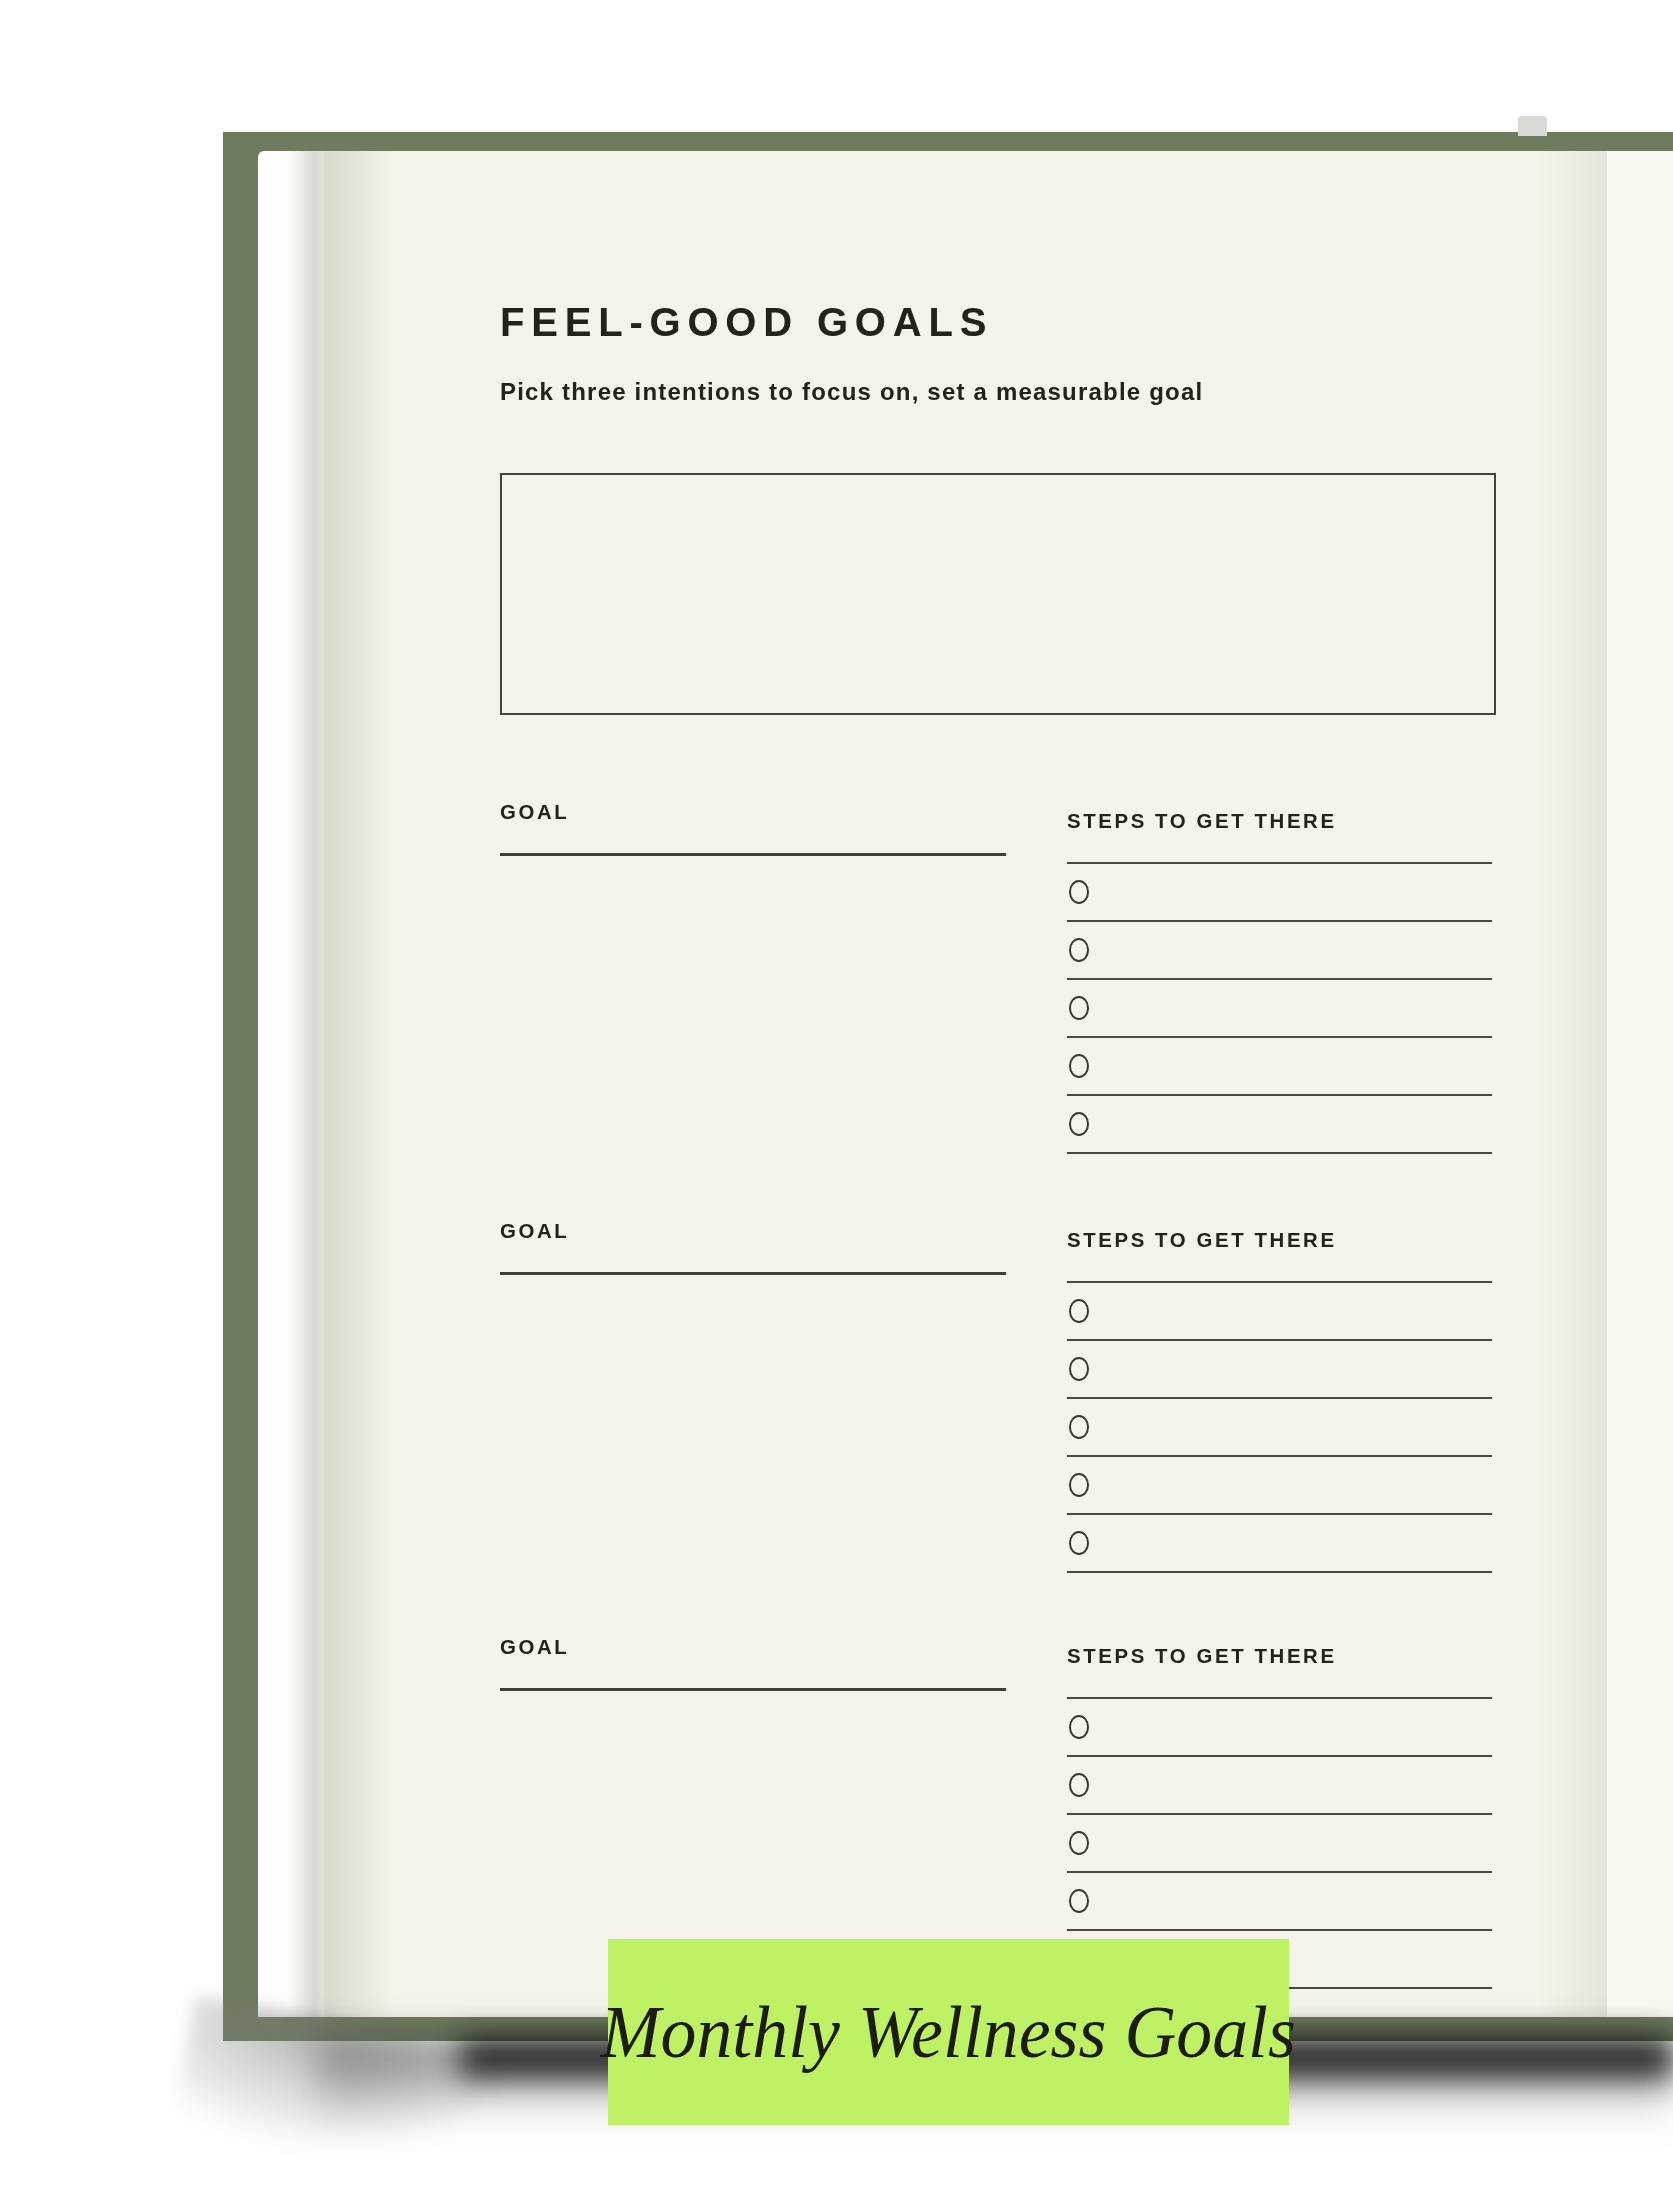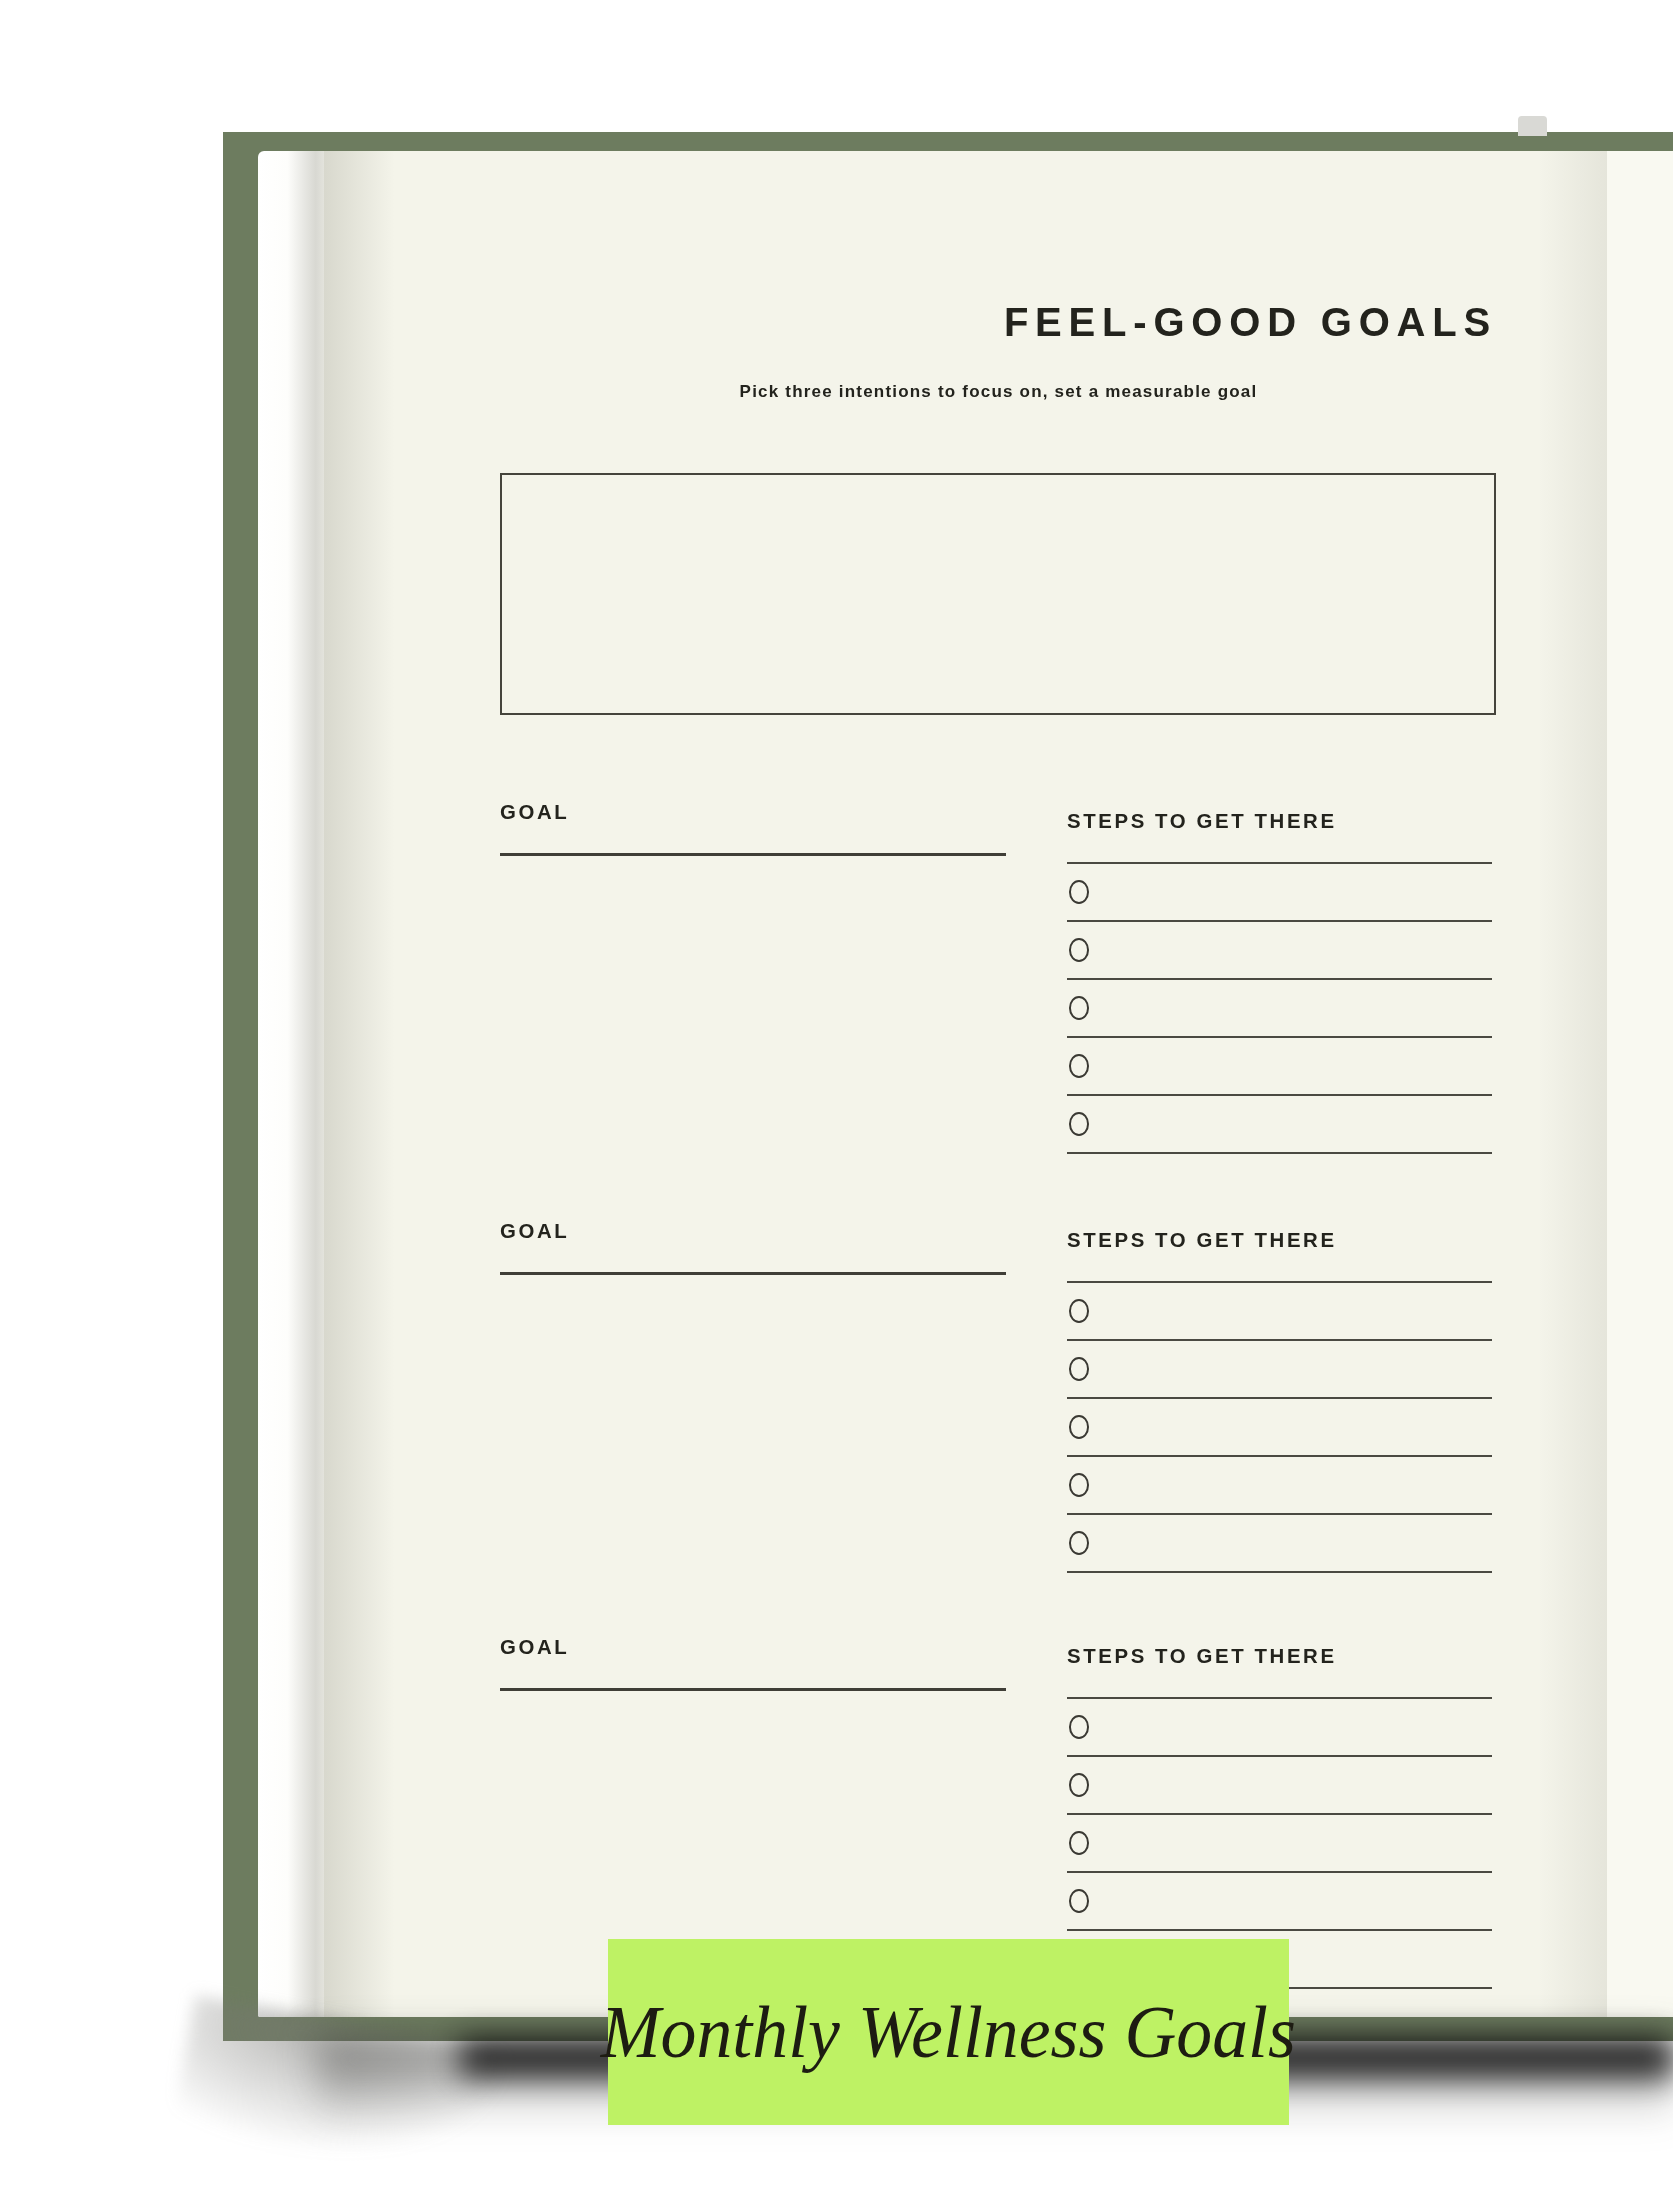--- a/index.html
+++ b/index.html
@@ -27,22 +27,22 @@
   .bookmark-tab{position:absolute;left:1518px;top:116px;width:29px;height:19.6px;background:#d9d9d5;border-radius:3.8px 3.8px 0 0;}
   
   .shadow-dark{position:absolute;left:460px;top:2039px;width:1213px;height:38px;background:#050505;opacity:.82;filter:blur(15px);}
   .shadow-soft{position:absolute;left:317px;top:2037px;width:1357px;height:87px;
     background:linear-gradient(to bottom,rgba(55,55,52,.55),rgba(120,120,116,0));filter:blur(18px);}
   .shadow-left{position:absolute;left:181px;top:2022px;width:324px;height:136px;
     background:radial-gradient(ellipse at 35% 15%,rgba(120,120,116,.5),rgba(200,200,196,0) 70%);
     filter:blur(7.5px);transform:rotate(10deg);}
   
   .content-block{position:absolute;left:500px;width:997px;}
-  .page-title{top:300px;text-align:right;font-size:40px;font-weight:bold;letter-spacing:6.8px;}
-  .page-subtitle{top:377px;text-align:center;font-size:17px;font-weight:bold;letter-spacing:1.2px;line-height:29px;}
+  .page-title{top:300px;text-align:left;font-size:40px;font-weight:bold;letter-spacing:6.8px;}
+  .page-subtitle{top:377px;font-size:24px;font-weight:bold;letter-spacing:1.2px;line-height:29px;}
   .notes-box{position:absolute;left:500px;top:473px;width:992px;height:238px;border:2.3px solid #45443c;background:transparent;}
   .section{position:absolute;left:500px;width:997px;height:362px;}
   .s1{top:801px;} .s2{top:1220px;} .s3{top:1636px;}
   .goal-col{position:absolute;left:0;top:0;width:506px;}
   .col-label{font-size:20.4px;font-weight:bold;letter-spacing:2.6px;}
   .goal-line{display:block;margin-top:29px;height:0;border-bottom:3px solid #3f3e37;width:506px;}
   .steps-col{position:absolute;left:567px;top:0;width:425px;margin-top:9px;}
   .steps-header-line{display:block;margin-top:29px;height:0;border-bottom:2.3px solid #4a4942;width:425px;}
   .step-row{position:relative;height:58px;}
   .step-circle{position:absolute;left:1.5px;bottom:18px;width:16px;height:19.6px;border:2.3px solid #3a3933;border-radius:50%;background:transparent;}

